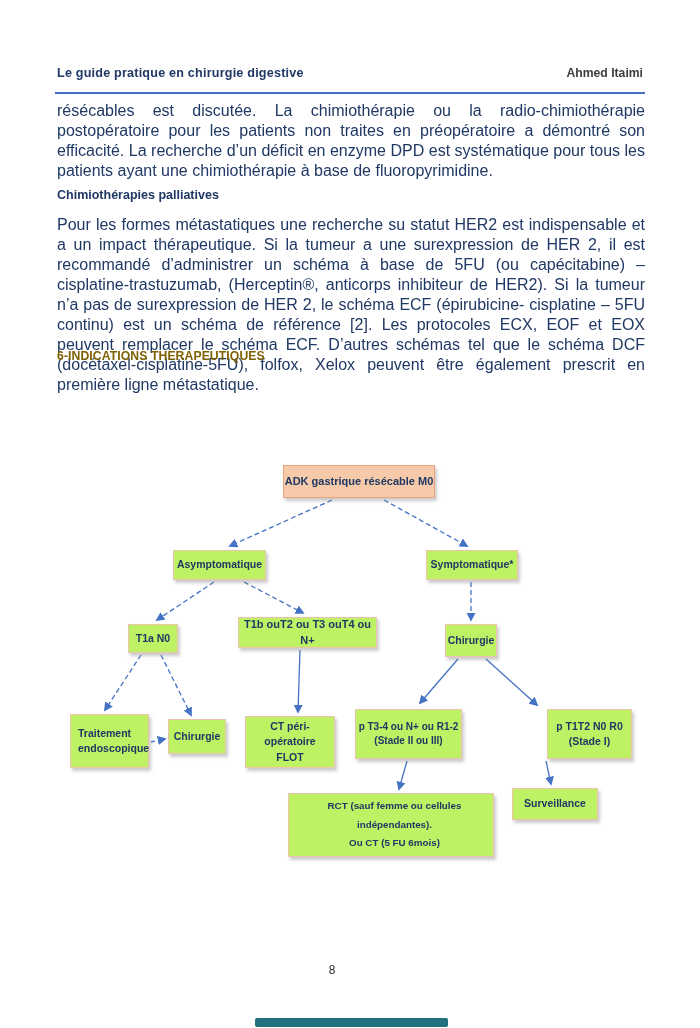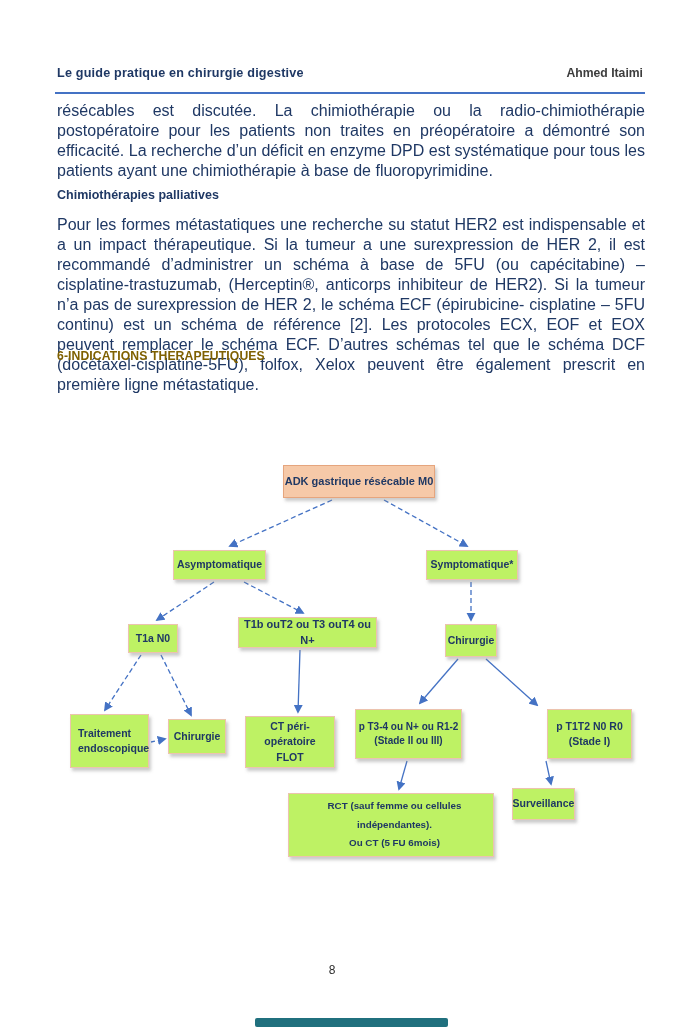--- a/index.html
+++ b/index.html
@@ -46,21 +46,21 @@
   .fc-symp  { left:426px; top:550px; width:92px;  height:30px; }
   .fc-t1a   { left:128px; top:624px; width:50px;  height:29px; }
   .fc-t1b   { left:238px; top:617px; width:139px; height:31px; font-size:11px; }
   .fc-chir1 { left:445px; top:624px; width:52px;  height:33px; }
   .fc-trait { left:70px;  top:714px; width:79px;  height:54px; justify-content:flex-start; text-align:left; padding-left:7px; }
   .fc-chir2 { left:168px; top:719px; width:58px;  height:35px; }
   .fc-flot  { left:245px; top:716px; width:90px;  height:52px; }
   .fc-pt34  { left:355px; top:709px; width:107px; height:50px; font-size:10px; }
   .fc-pt12  { left:506px; top:709px; width:85px;  height:50px;margin-left:41px; }
   .fc-rct   { left:288px; top:793px; width:206px; height:64px; justify-content:flex-start; text-align:center; padding-left:7px; font-size:9.8px; line-height:1.9; }
-  .fc-surv  { left:512px; top:788px; width:63px;  height:32px; }
+  .fc-surv  { left:512px; top:788px; width:86px;  height:32px; }
   
   .caption {
     position:absolute; left:40px; top:860px; width:572px; text-align:center;
     font-size:12.2px; font-weight:700; font-style:italic; color:#1c1c1c;
   }
   .page-number {
     position:absolute; left:320px; top:963px; width:24px; text-align:center;
     font-size:12px; color:#2d2d2d;
   }
   .bottom-bar {

